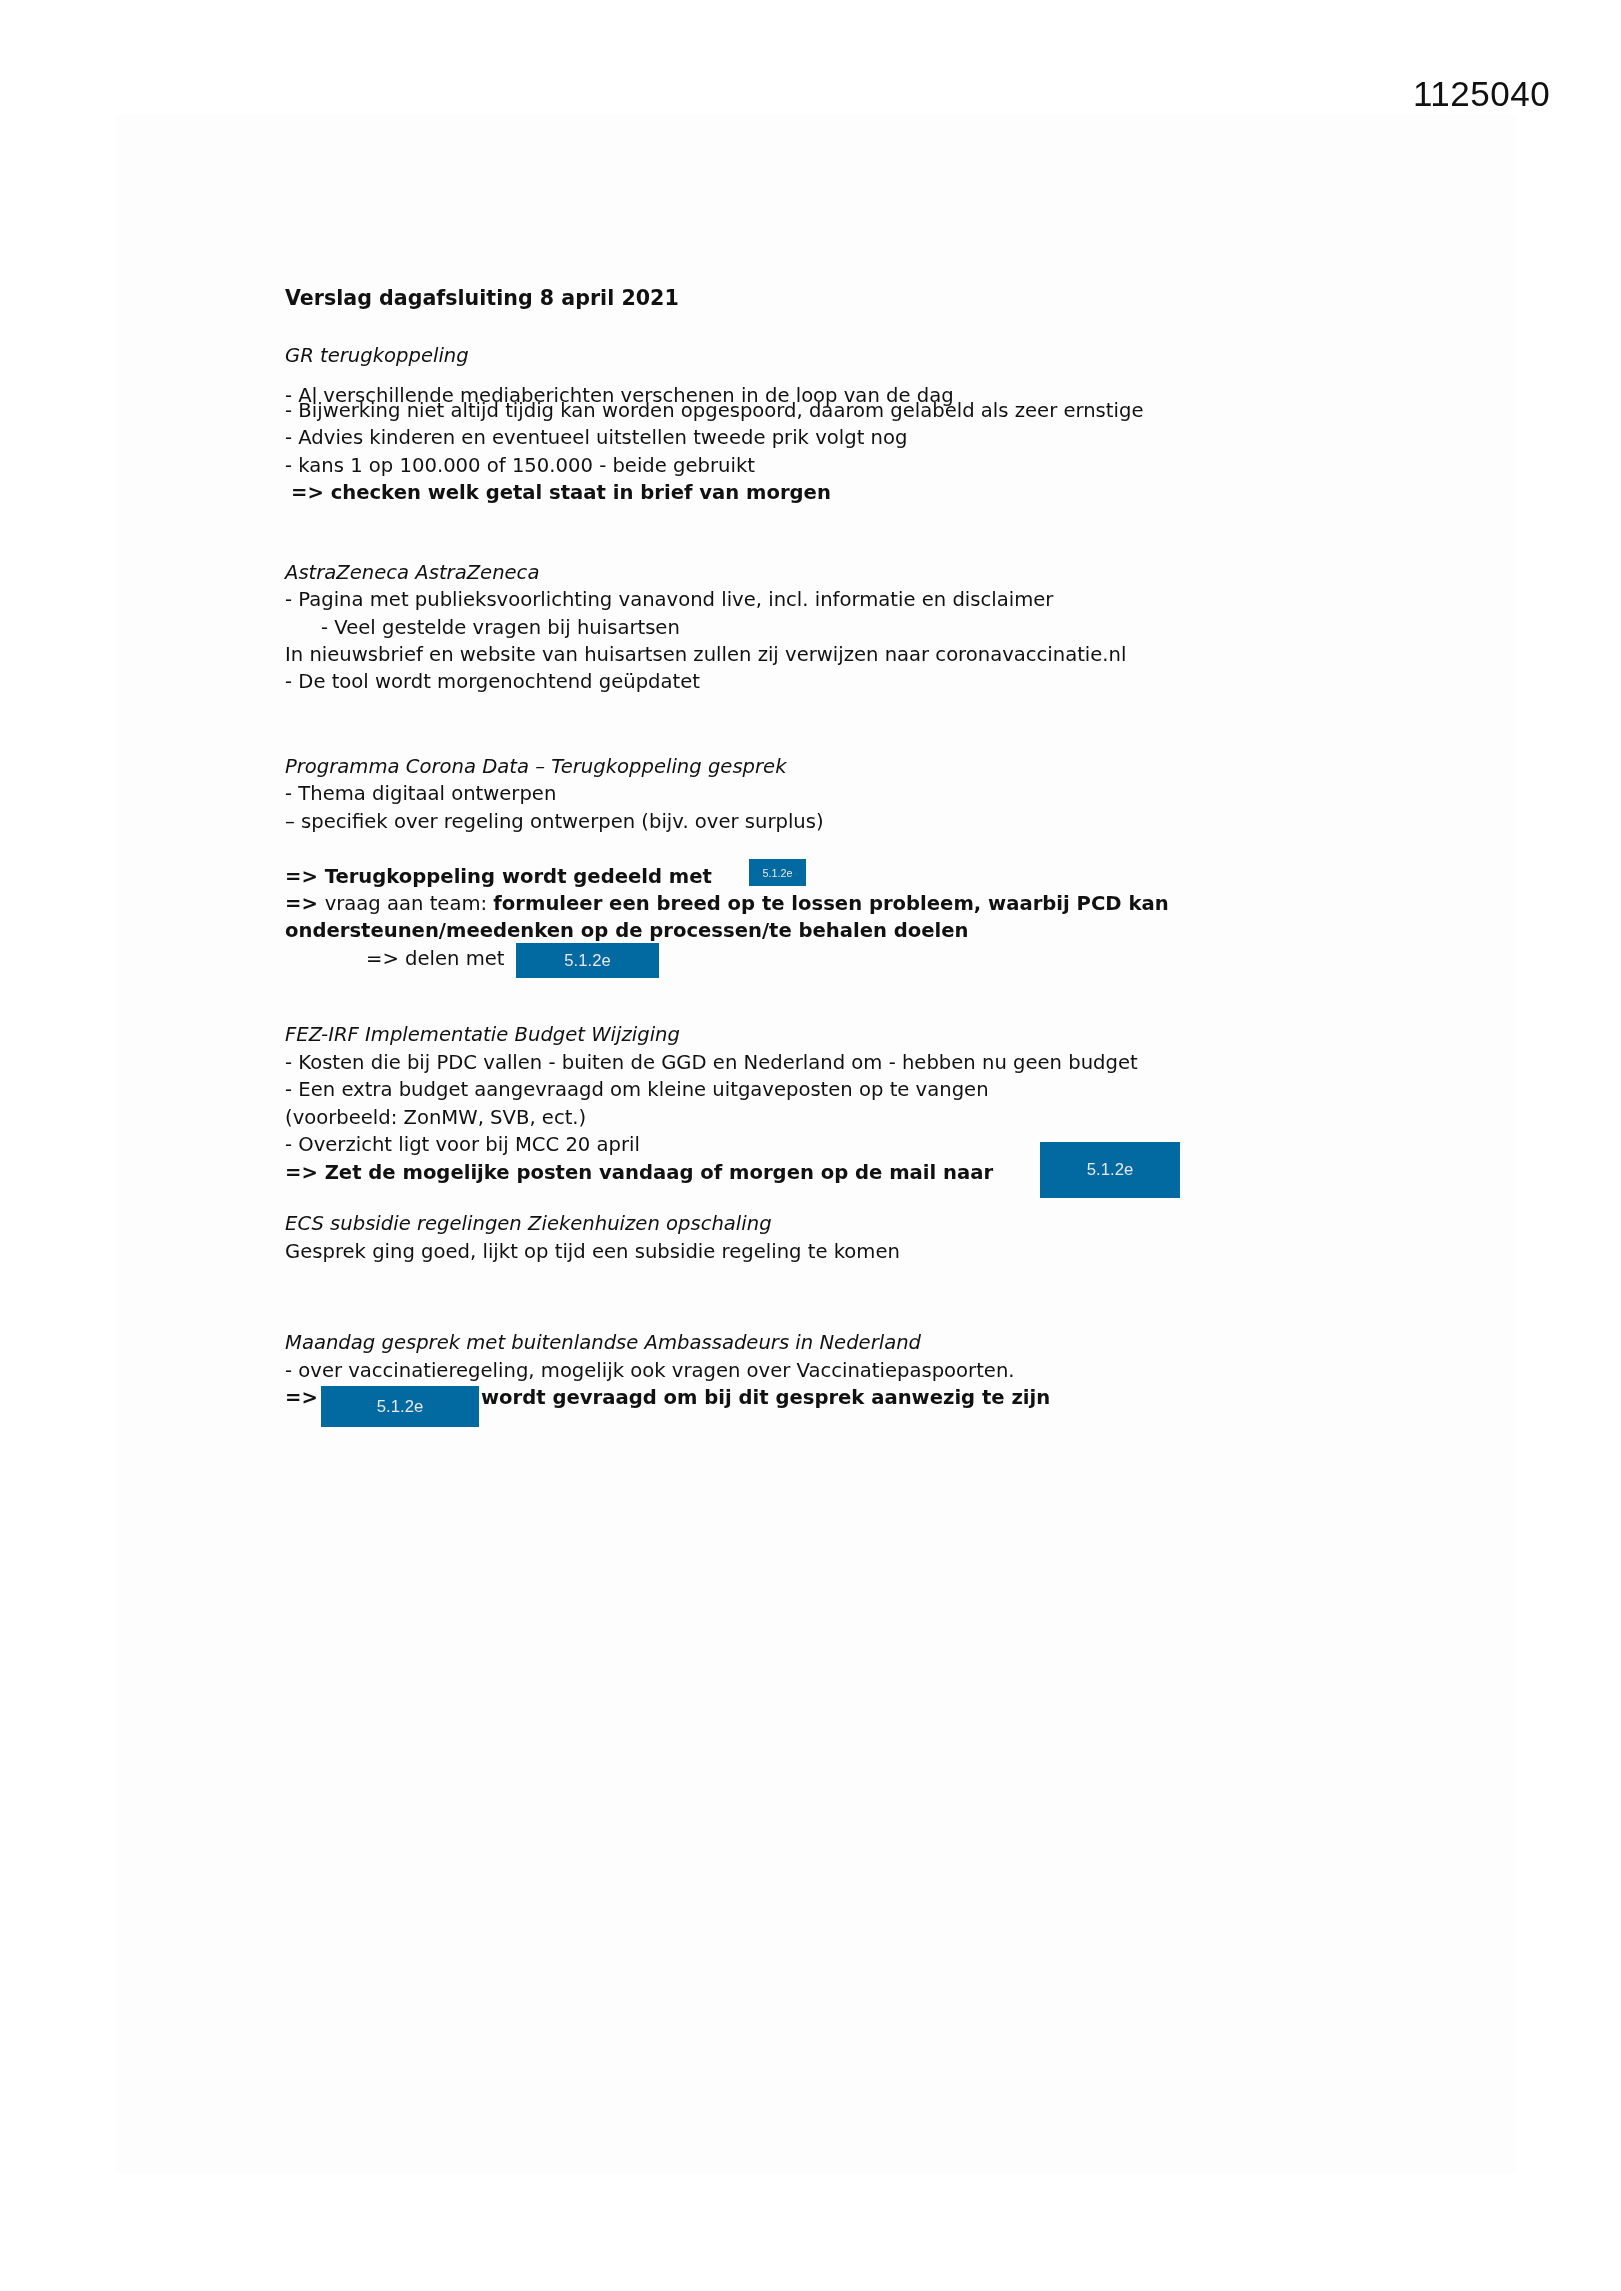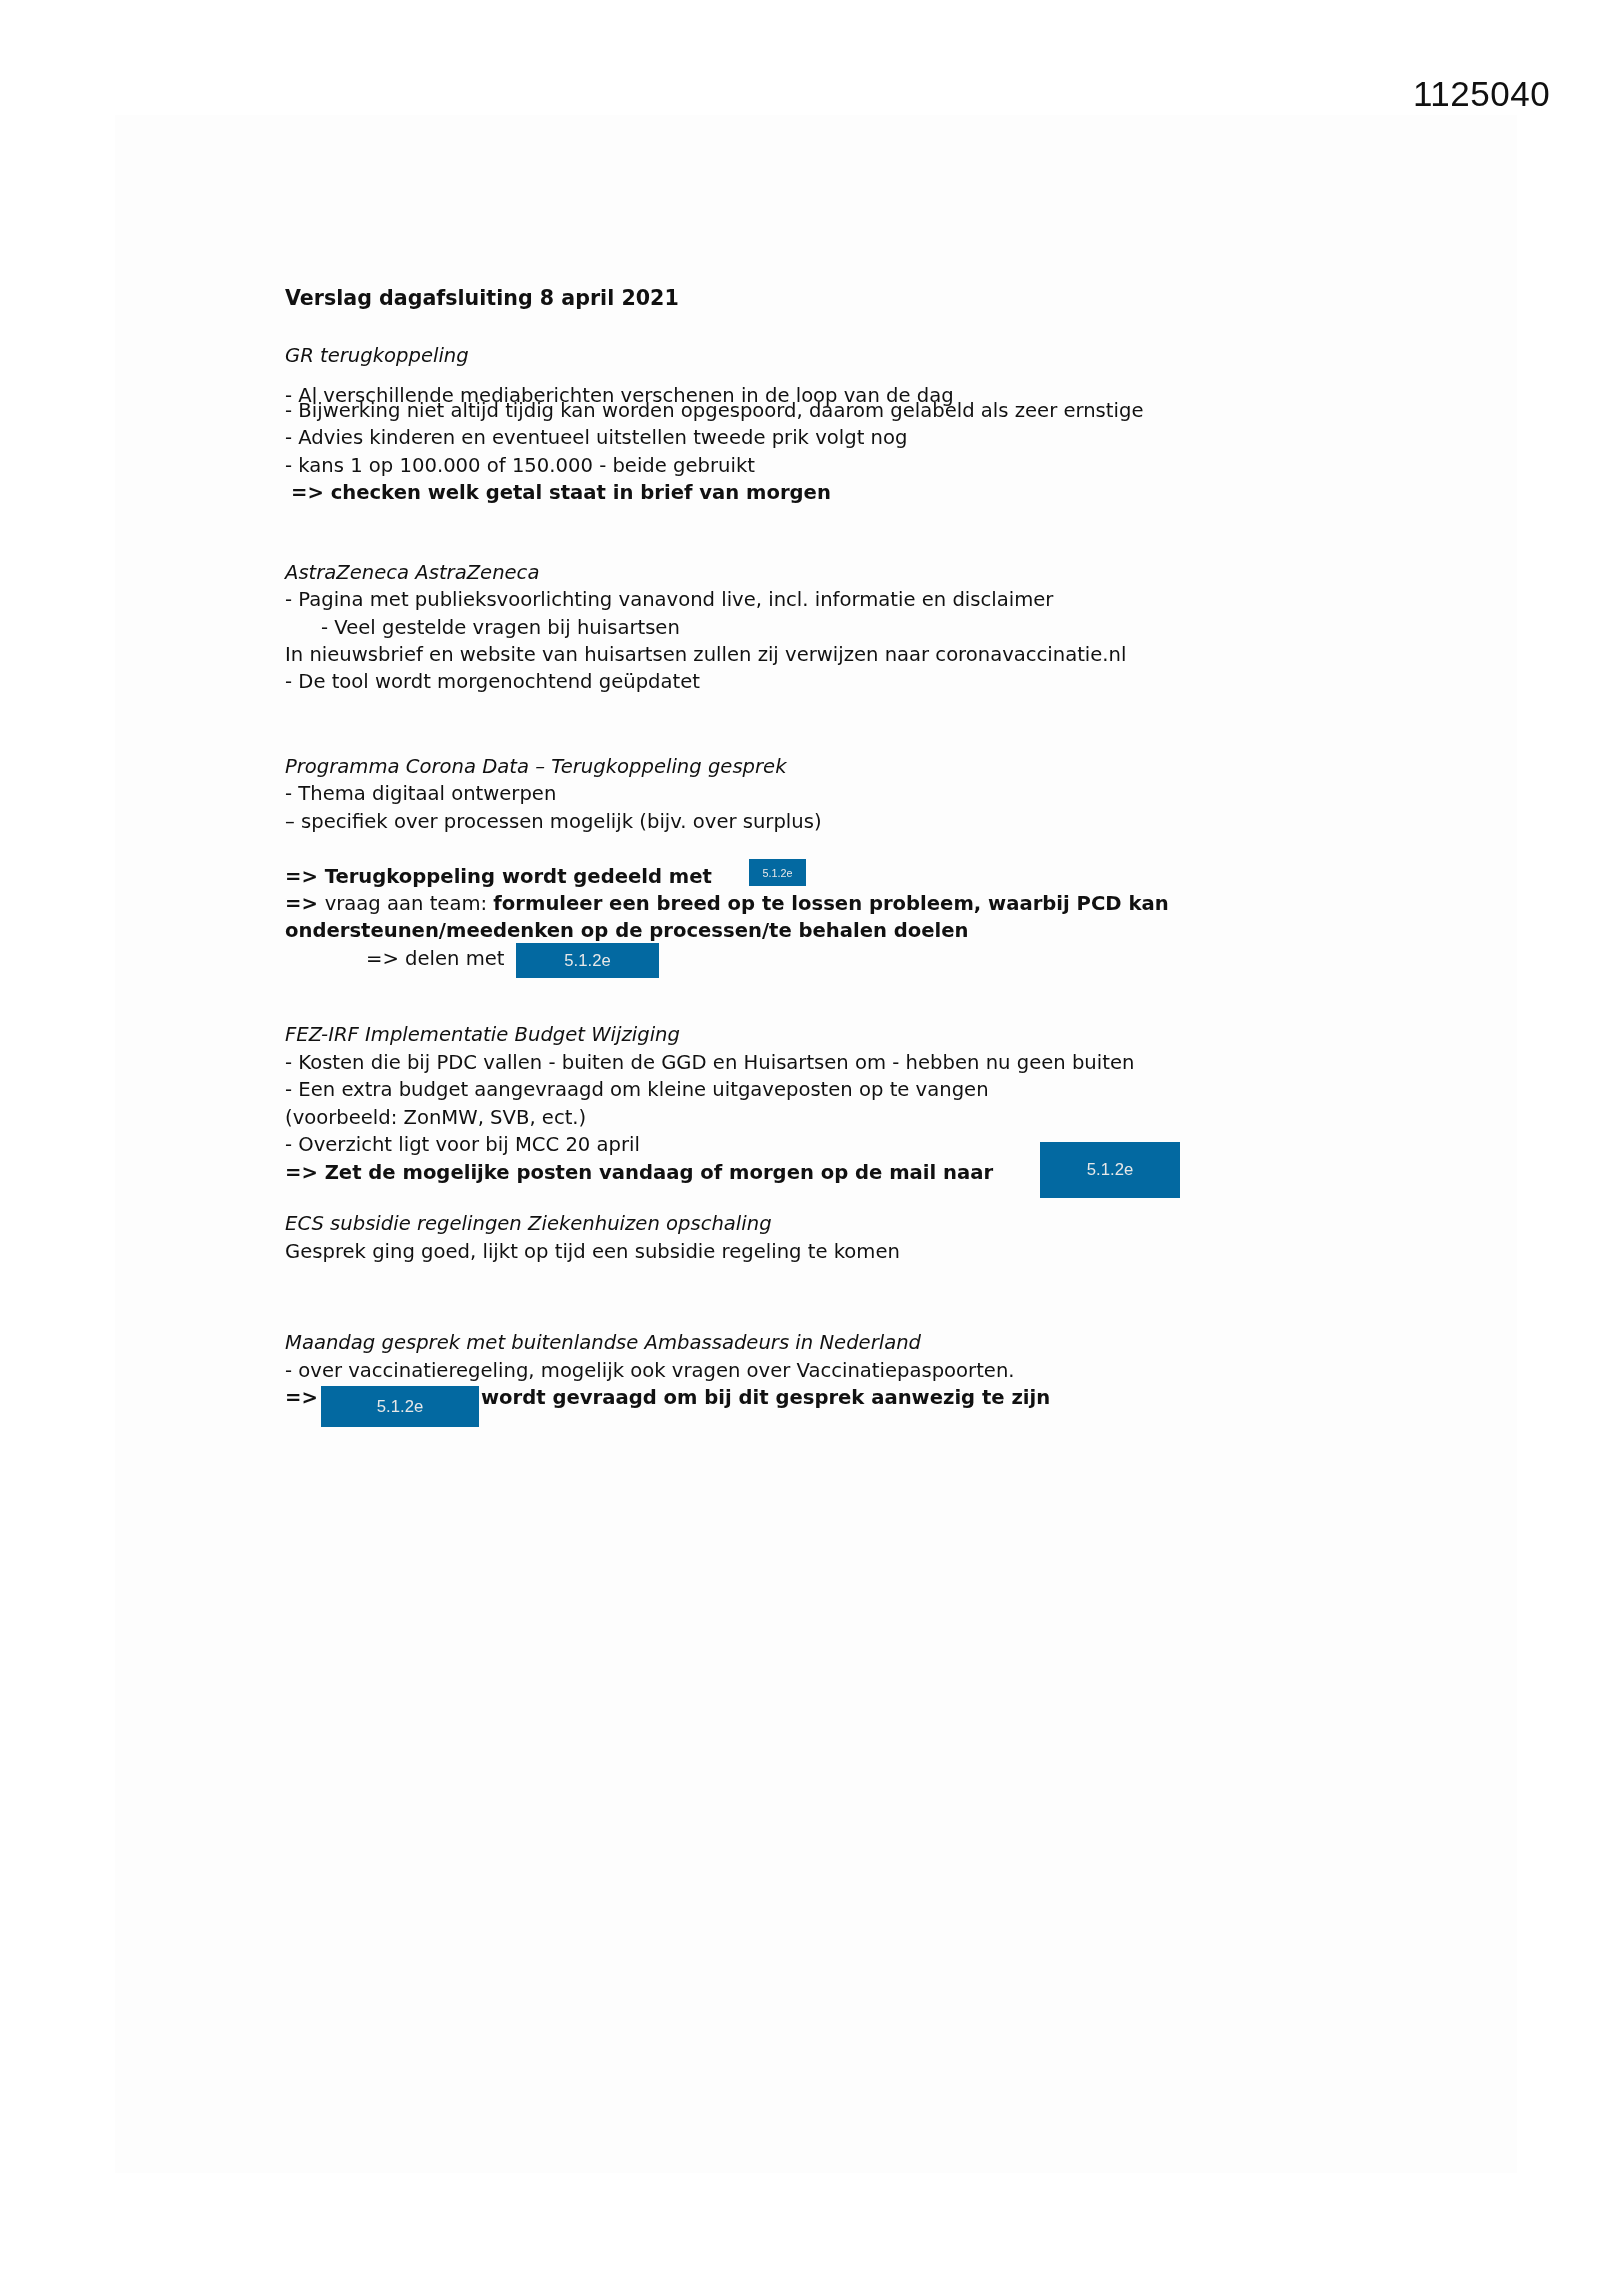--- a/index.html
+++ b/index.html
@@ -48,32 +48,32 @@
 <div class="line bold" style="top:479px; left:291px;"> =&gt; checken welk getal staat in brief van morgen</div>
 
 <div class="line heading" style="top:559px;">AstraZeneca AstraZeneca</div>
 <div class="line" style="top:586px;">- Pagina met publieksvoorlichting vanavond live, incl. informatie en disclaimer</div>
 <div class="line" style="top:614px;margin-left:36px;">- Veel gestelde vragen bij huisartsen</div>
 <div class="line" style="top:641px;">In nieuwsbrief en website van huisartsen zullen zij verwijzen naar coronavaccinatie.nl</div>
 <div class="line" style="top:668px;">- De tool wordt morgenochtend geüpdatet</div>
 
 <div class="line heading" style="top:753px;">Programma Corona Data – Terugkoppeling gesprek</div>
 <div class="line" style="top:780px;">- Thema digitaal ontwerpen</div>
-<div class="line" style="top:808px;">– specifiek over processen mogelijk (bijv. over surplus)</div>
+<div class="line" style="top:808px;">– specifiek over regeling ontwerpen (bijv. over surplus)</div>
 <div class="line bold" style="top:863px;">=&gt; Terugkoppeling wordt gedeeld met</div>
 <div class="redact small" style="left:749px; top:859px; width:57px; height:27.4px;">5.1.2e</div>
 <div class="line" style="top:890px;">
   <span class="bold">=&gt; </span><span>vraag aan team: </span><span class="bold">formuleer een breed op te lossen probleem, waarbij PCD kan</span>
 </div>
 <div class="line bold" style="top:917px;">ondersteunen/meedenken op de processen/te behalen doelen</div>
 <div class="line" style="top:945px; left:366px;">=&gt; delen met</div>
 <div class="redact" style="left:516px; top:943px; width:143px; height:35px;">5.1.2e</div>
 
 <div class="line heading" style="top:1021px;">FEZ-IRF Implementatie Budget Wijziging</div>
-<div class="line" style="top:1049px;">- Kosten die bij PDC vallen - buiten de GGD en Huisartsen om - hebben nu geen buiten</div>
+<div class="line" style="top:1049px;">- Kosten die bij PDC vallen - buiten de GGD en Nederland om - hebben nu geen budget</div>
 <div class="line" style="top:1076px;">- Een extra budget aangevraagd om kleine uitgaveposten op te vangen</div>
 <div class="line" style="top:1104px;">(voorbeeld: ZonMW, SVB, ect.)</div>
 <div class="line" style="top:1131px;">- Overzicht ligt voor bij MCC 20 april</div>
 <div class="line bold" style="top:1159px;">=&gt; Zet de mogelijke posten vandaag of morgen op de mail naar</div>
 <div class="redact" style="left:1040px; top:1142px; width:140px; height:56px;">5.1.2e</div>
 
 <div class="line heading" style="top:1210px;">ECS subsidie regelingen Ziekenhuizen opschaling</div>
 <div class="line" style="top:1238px;">Gesprek ging goed, lijkt op tijd een subsidie regeling te komen</div>
 
 <div class="line heading" style="top:1329px;">Maandag gesprek met buitenlandse Ambassadeurs in Nederland</div>

